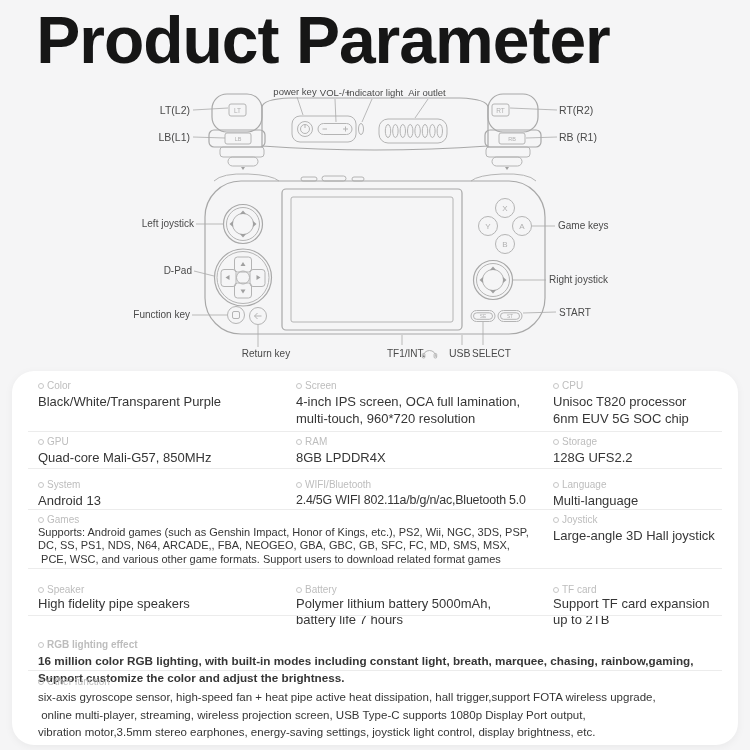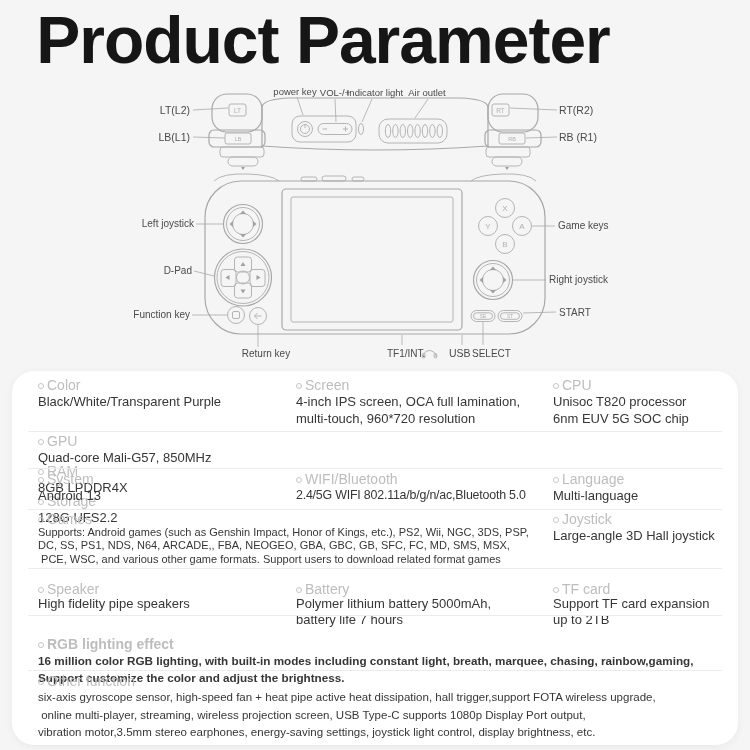--- a/index.html
+++ b/index.html
@@ -23,33 +23,33 @@
 
   .spec-card{
     position:absolute;left:12px;top:371px;width:726px;height:374px;
     background:#ffffff;border-radius:22px;
     box-shadow:0 2px 8px rgba(0,0,0,0.05);
     box-sizing:border-box;
   }
   .row{display:flex;position:relative;box-sizing:border-box;}
   .row.divider::before{content:"";position:absolute;left:16px;right:16px;top:0;height:1px;background:#ececec;}
   .r1{height:60px;padding-top:9px;}
-  .r2{height:37px;padding-top:5px;flex-direction:column;}
-  .r3{height:41px;padding-top:6px;}
+  .r2{height:37px;padding-top:5px;}
+  .r3{height:41px;padding-top:6px;align-items:flex-end;}
   .r4{height:59px;padding-top:5px;}
   .r5{height:47px;padding-top:16px;}
   .r6{height:55px;padding-top:24px;font-weight:bold;}
   .r7{height:75px;padding-top:6px;}
   .cell{box-sizing:border-box;padding-left:26px;}
   .c1{width:258px;}
   .c2{width:257px;}
   .c3{flex:1;}
   .cspan2{width:515px;}
   .cfull{width:726px;}
-  .lab{display:flex;align-items:center;gap:3px;color:#bdbdbd;font-size:14px;line-height:11px;}
+  .lab{display:flex;align-items:center;gap:3px;color:#bdbdbd;font-size:10px;line-height:11px;}
   .dot{width:4px;height:4px;border:1px solid #c6c6c6;border-radius:50%;display:inline-block;flex:0 0 auto;}
   .val{color:#363636;font-size:13px;line-height:17px;margin-top:2px;white-space:pre;}
   .r3 .c2 .val{font-size:12.4px;letter-spacing:-0.2px;}
   .r4 .cspan2 .val{font-size:11px;line-height:13.4px;margin-top:1px;}
   .r5 .val{line-height:16px;margin-top:1px;}
   .r6 .val{font-size:11.7px;line-height:17px;}
   .r7 .val{font-size:11.5px;line-height:17.5px;}
 </style>
 </head>
 <body>

